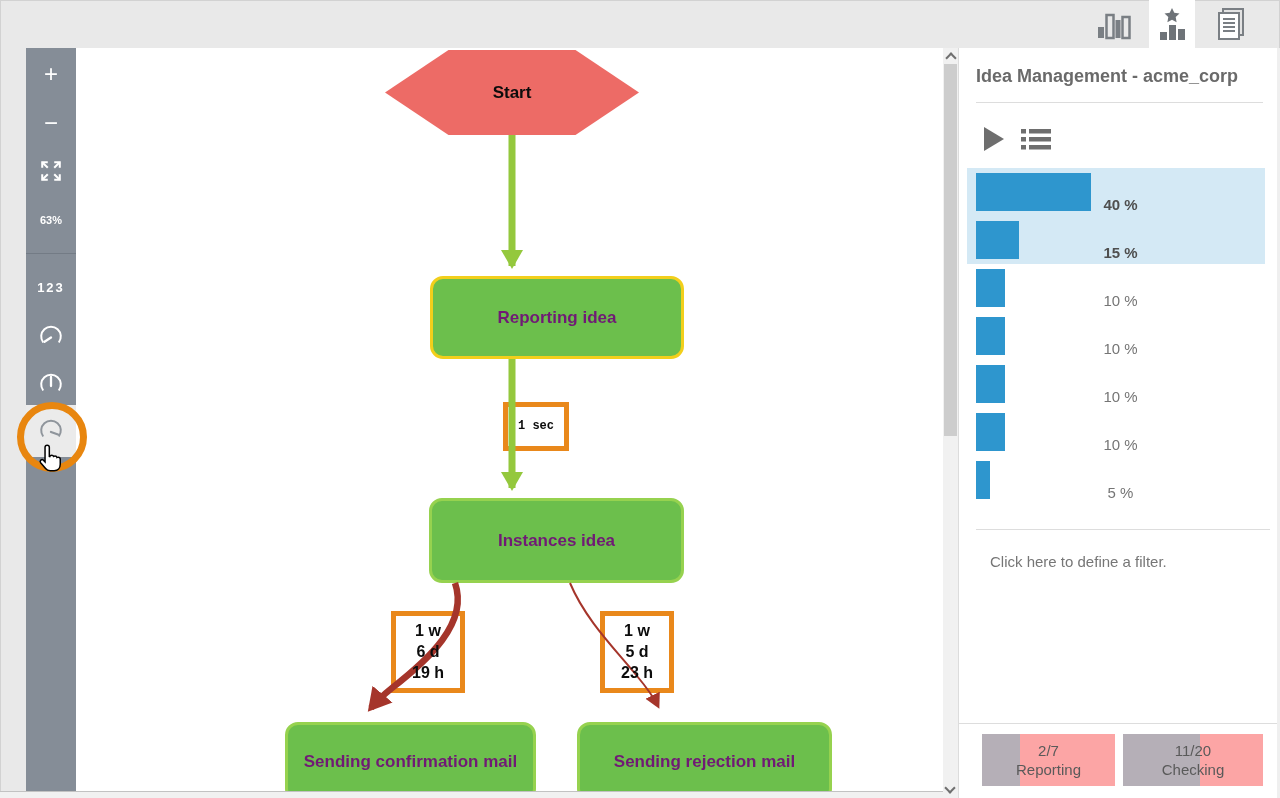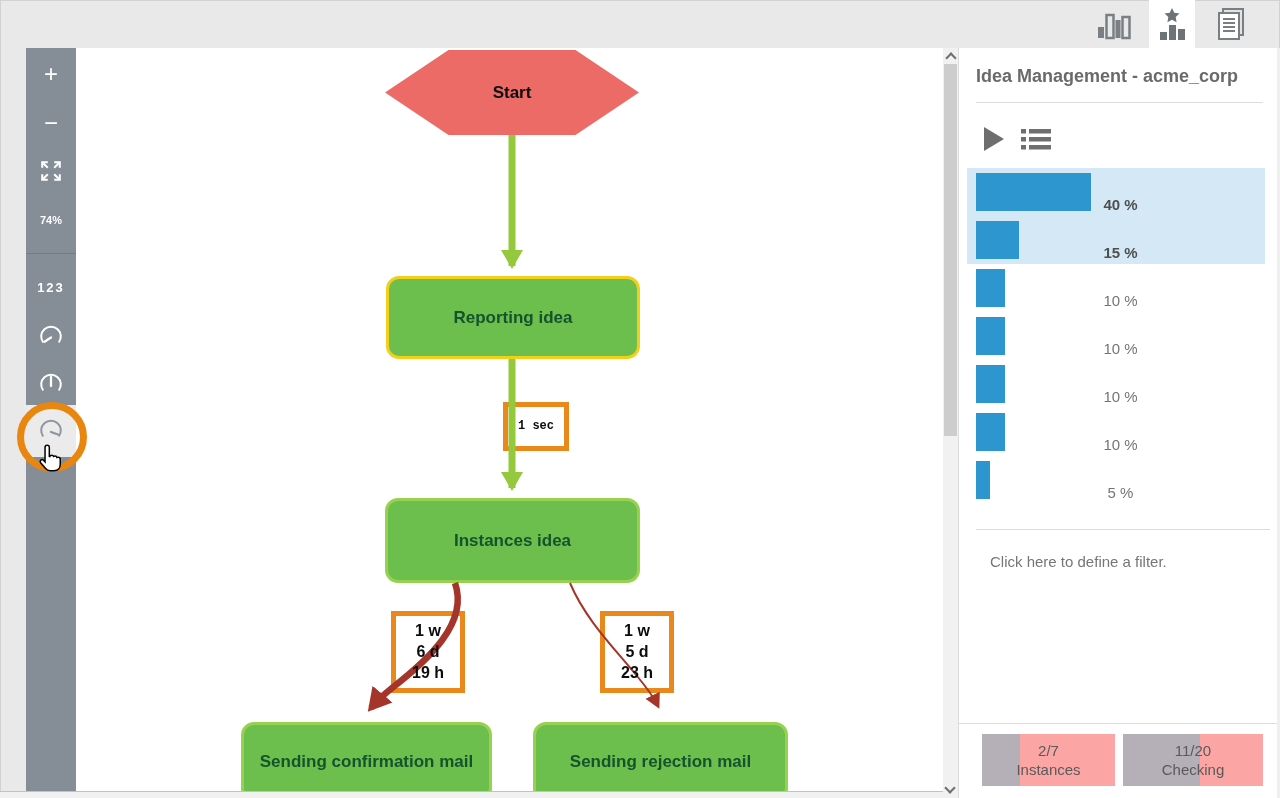--- a/index.html
+++ b/index.html
@@ -28,21 +28,21 @@
   .tb-g3    { top:357px; }
 
   .ring { position:absolute; left:17px; top:402px; width:70px; height:70px; border:7px solid #E8860F;
           border-radius:50%; z-index:10; pointer-events:none; }
   .cursor { position:absolute; left:36px; top:444px; z-index:11; pointer-events:none; }
 
   
   .canvas { position:absolute; left:76px; top:48px; width:867px; height:778px; background:#fff; overflow:hidden; }
   .node { position:absolute; background:#6CBF4C; border:3px solid #96D24F; border-radius:13px;
           display:flex; align-items:center; justify-content:center; font-size:17px; font-weight:bold;
-          color:#14532d; text-align:center; cursor:pointer; }
+          color:#701a75; text-align:center; cursor:pointer;margin-left:44px; }
   .hex { position:absolute; left:309px; top:2px; width:254px; height:85px; background:#ED6B66;
          clip-path:polygon(0 50%,25% 0,75% 0,100% 50%,75% 100%,25% 100%);
          display:flex; align-items:center; justify-content:center; font-size:17px; font-weight:bold; color:#0c0c0c; cursor:pointer; }
   #node-reporting    { left:310px; top:228px; width:254px; height:83px; border-color:#F2CF1B; }
   #node-checking     { left:309px; top:450px; width:255px; height:85px; }
   #node-confirmation { left:165px; top:674px; width:251px; height:80px; }
   #node-rejection    { left:457px; top:674px; width:255px; height:80px; }
 
   .edge-label { position:absolute; background:#fff; border:5px solid #E9881B; color:#0c0c0c;
                 font-weight:bold; text-align:center; }
@@ -133,21 +133,21 @@
         <path d="M3.5 9.5 V3.5 H9.5"></path>
           <path d="M3.5 3.5 L9.5 9.5"></path>
         <path d="M16.5 3.5 H22.5 V9.5"></path>
           <path d="M22.5 3.5 L16.5 9.5"></path>
         <path d="M3.5 16.5 V22.5 H9.5"></path>
           <path d="M3.5 22.5 L9.5 16.5"></path>
         <path d="M22.5 16.5 V22.5 H16.5"></path>
           <path d="M22.5 22.5 L16.5 16.5"></path>
       </svg>
     </div>
-    <div class="tbtn tb-pct">74%</div>
+    <div class="tbtn tb-pct">63%</div>
     <div class="tb-div"></div>
     <div class="tbtn tb-123">123</div>
     <div class="tbtn tb-g1">
       <svg width="26" height="26" viewBox="0 0 26 26" fill="none" stroke="#fff" stroke-width="2">
         <path d="M5.2 18.5 A9.8 9.8 0 1 1 20.8 18.5"></path>
         <path d="M13 13.5 L6.5 17.8" stroke-width="2.3" stroke-linecap="round"></path>
       </svg>
     </div>
     <div class="tbtn tb-g2">
       <svg width="26" height="26" viewBox="0 0 26 26" fill="none" stroke="#fff" stroke-width="2">
@@ -270,21 +270,21 @@
     </div>
 
     <div class="filter-div"></div>
     <div class="filter-hint">Click here to define a filter.</div>
 
     <div class="stats">
       <div class="stat" id="stat-variants">
         <div class="statfill" style="width: 28.6%;"></div>
         <div class="stattext">
           <div>2/7</div>
-          <div>Instances</div>
+          <div>Reporting</div>
         </div>
       </div>
       <div class="stat" id="stat-instances">
         <div class="statfill" style="width: 55%;"></div>
         <div class="stattext">
           <div>11/20</div>
           <div>Checking</div>
         </div>
       </div>
     </div>

